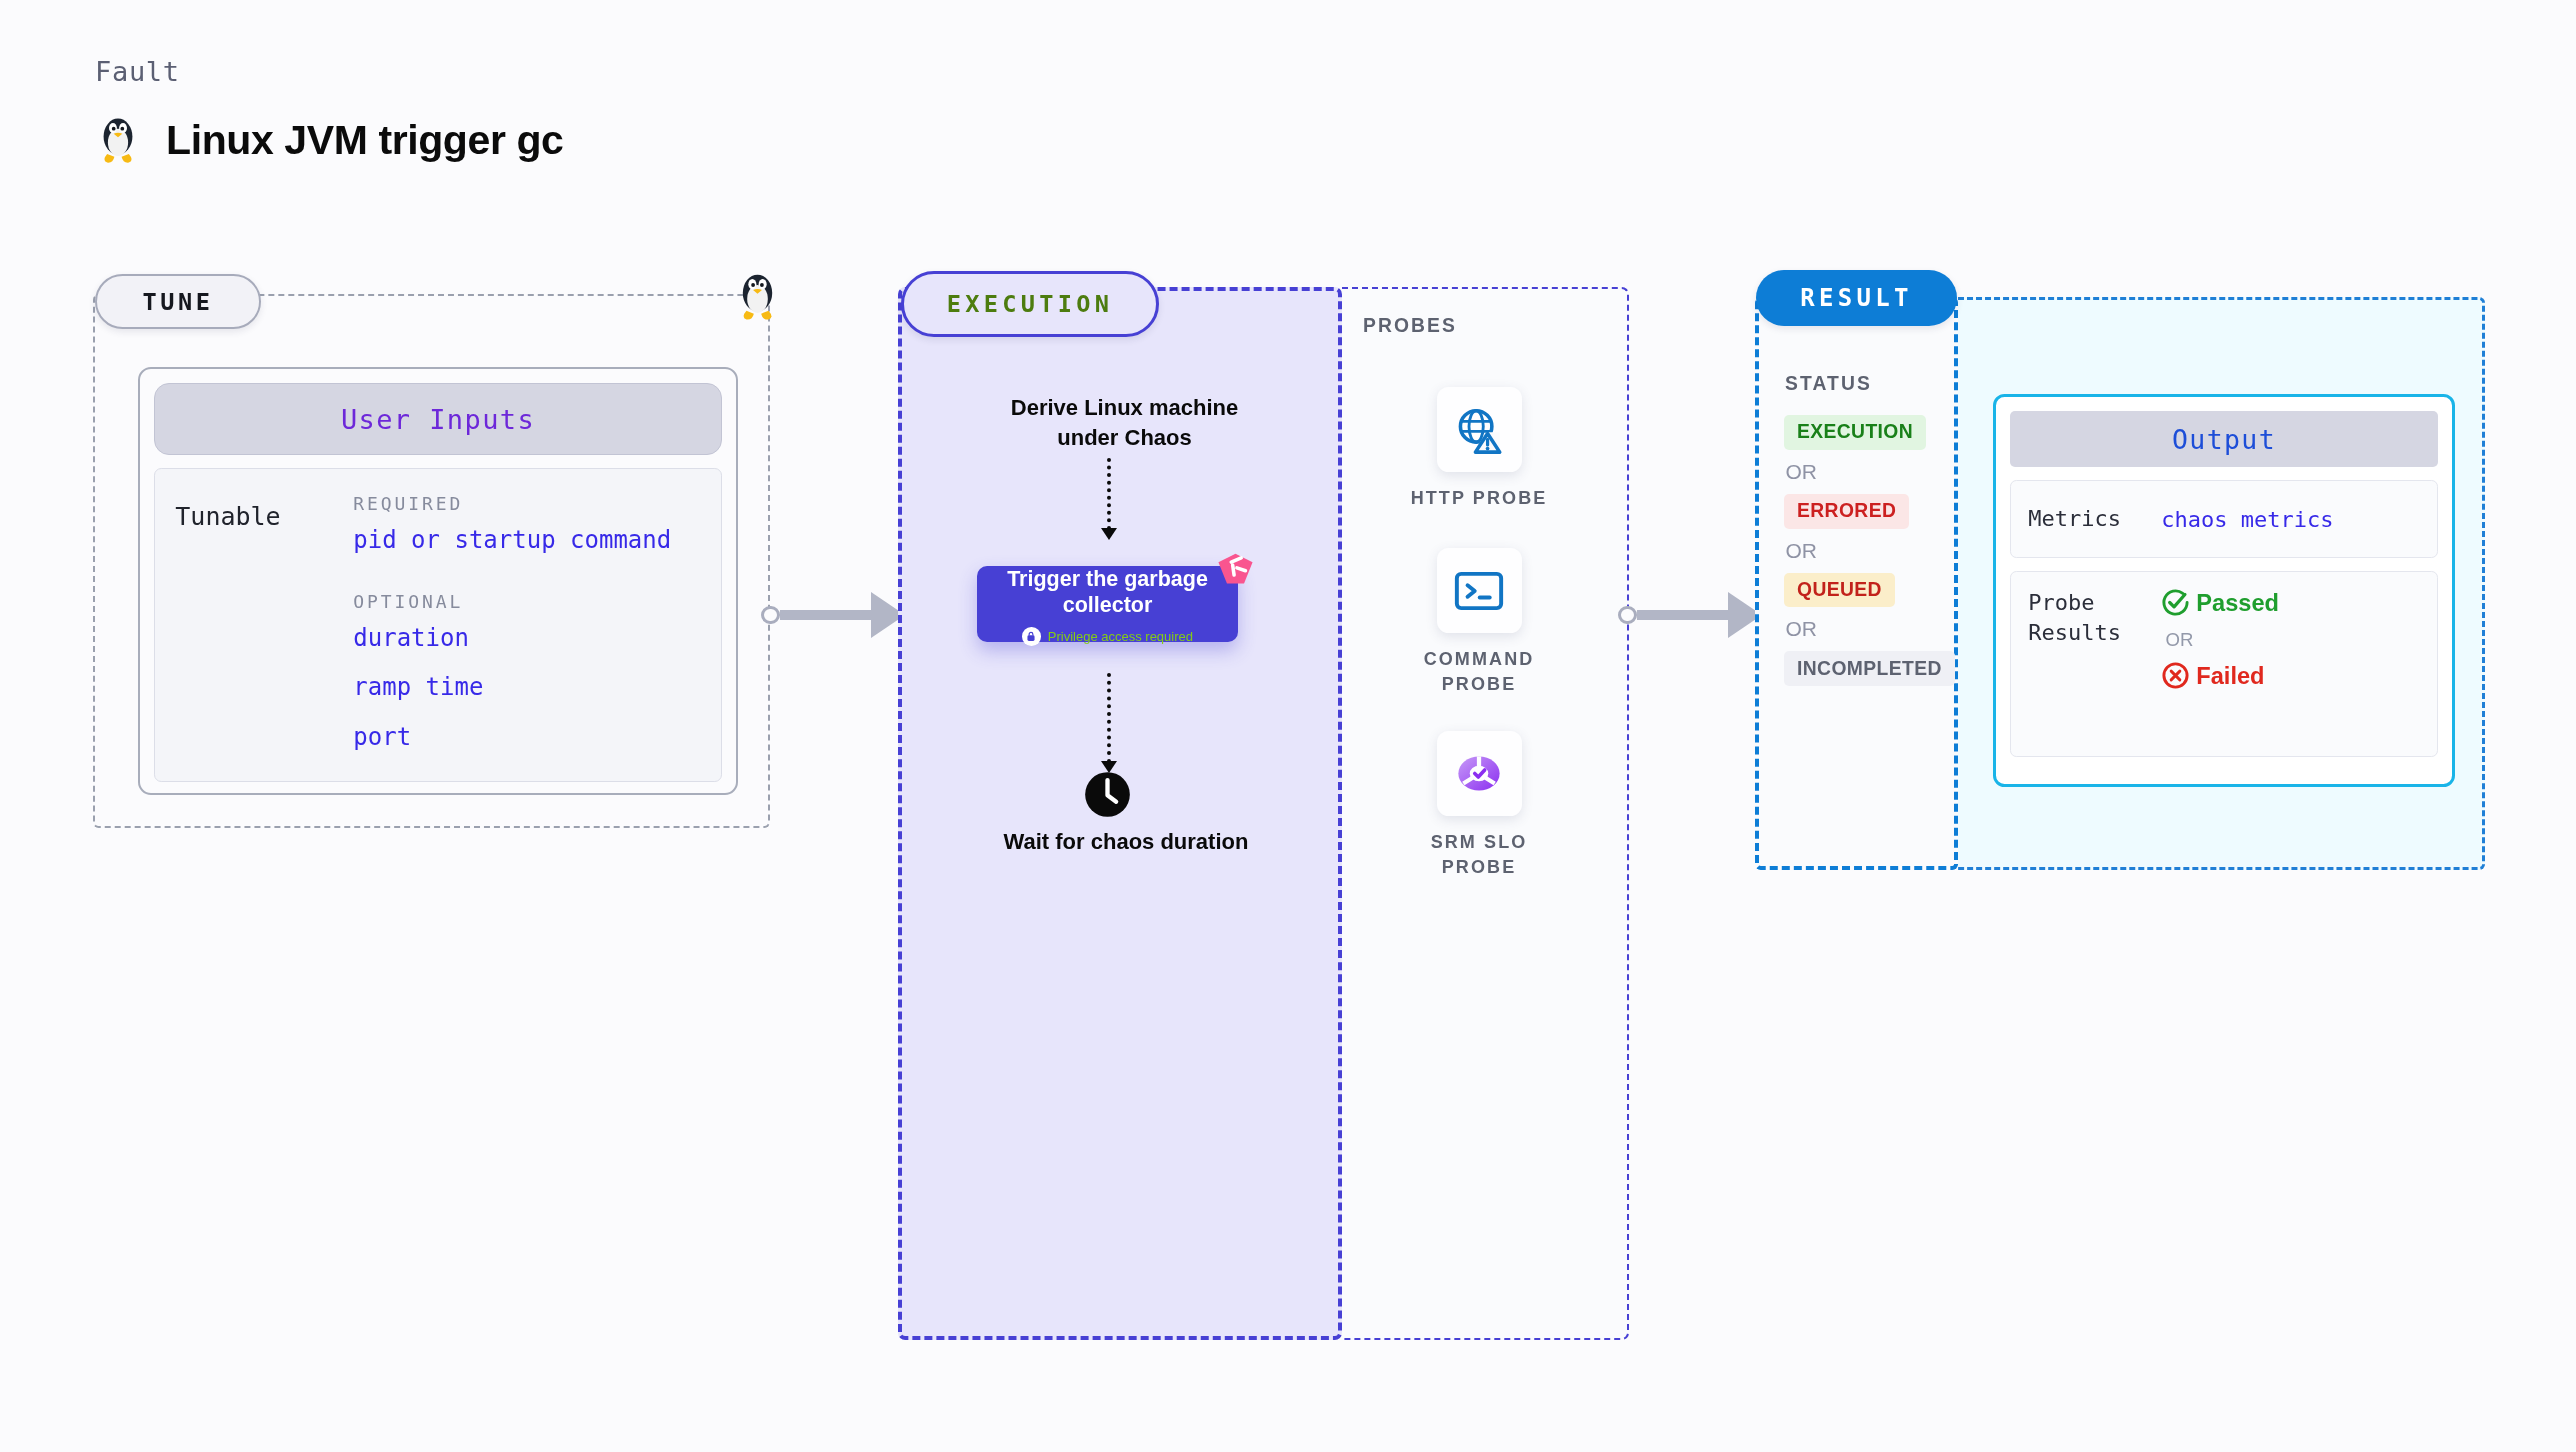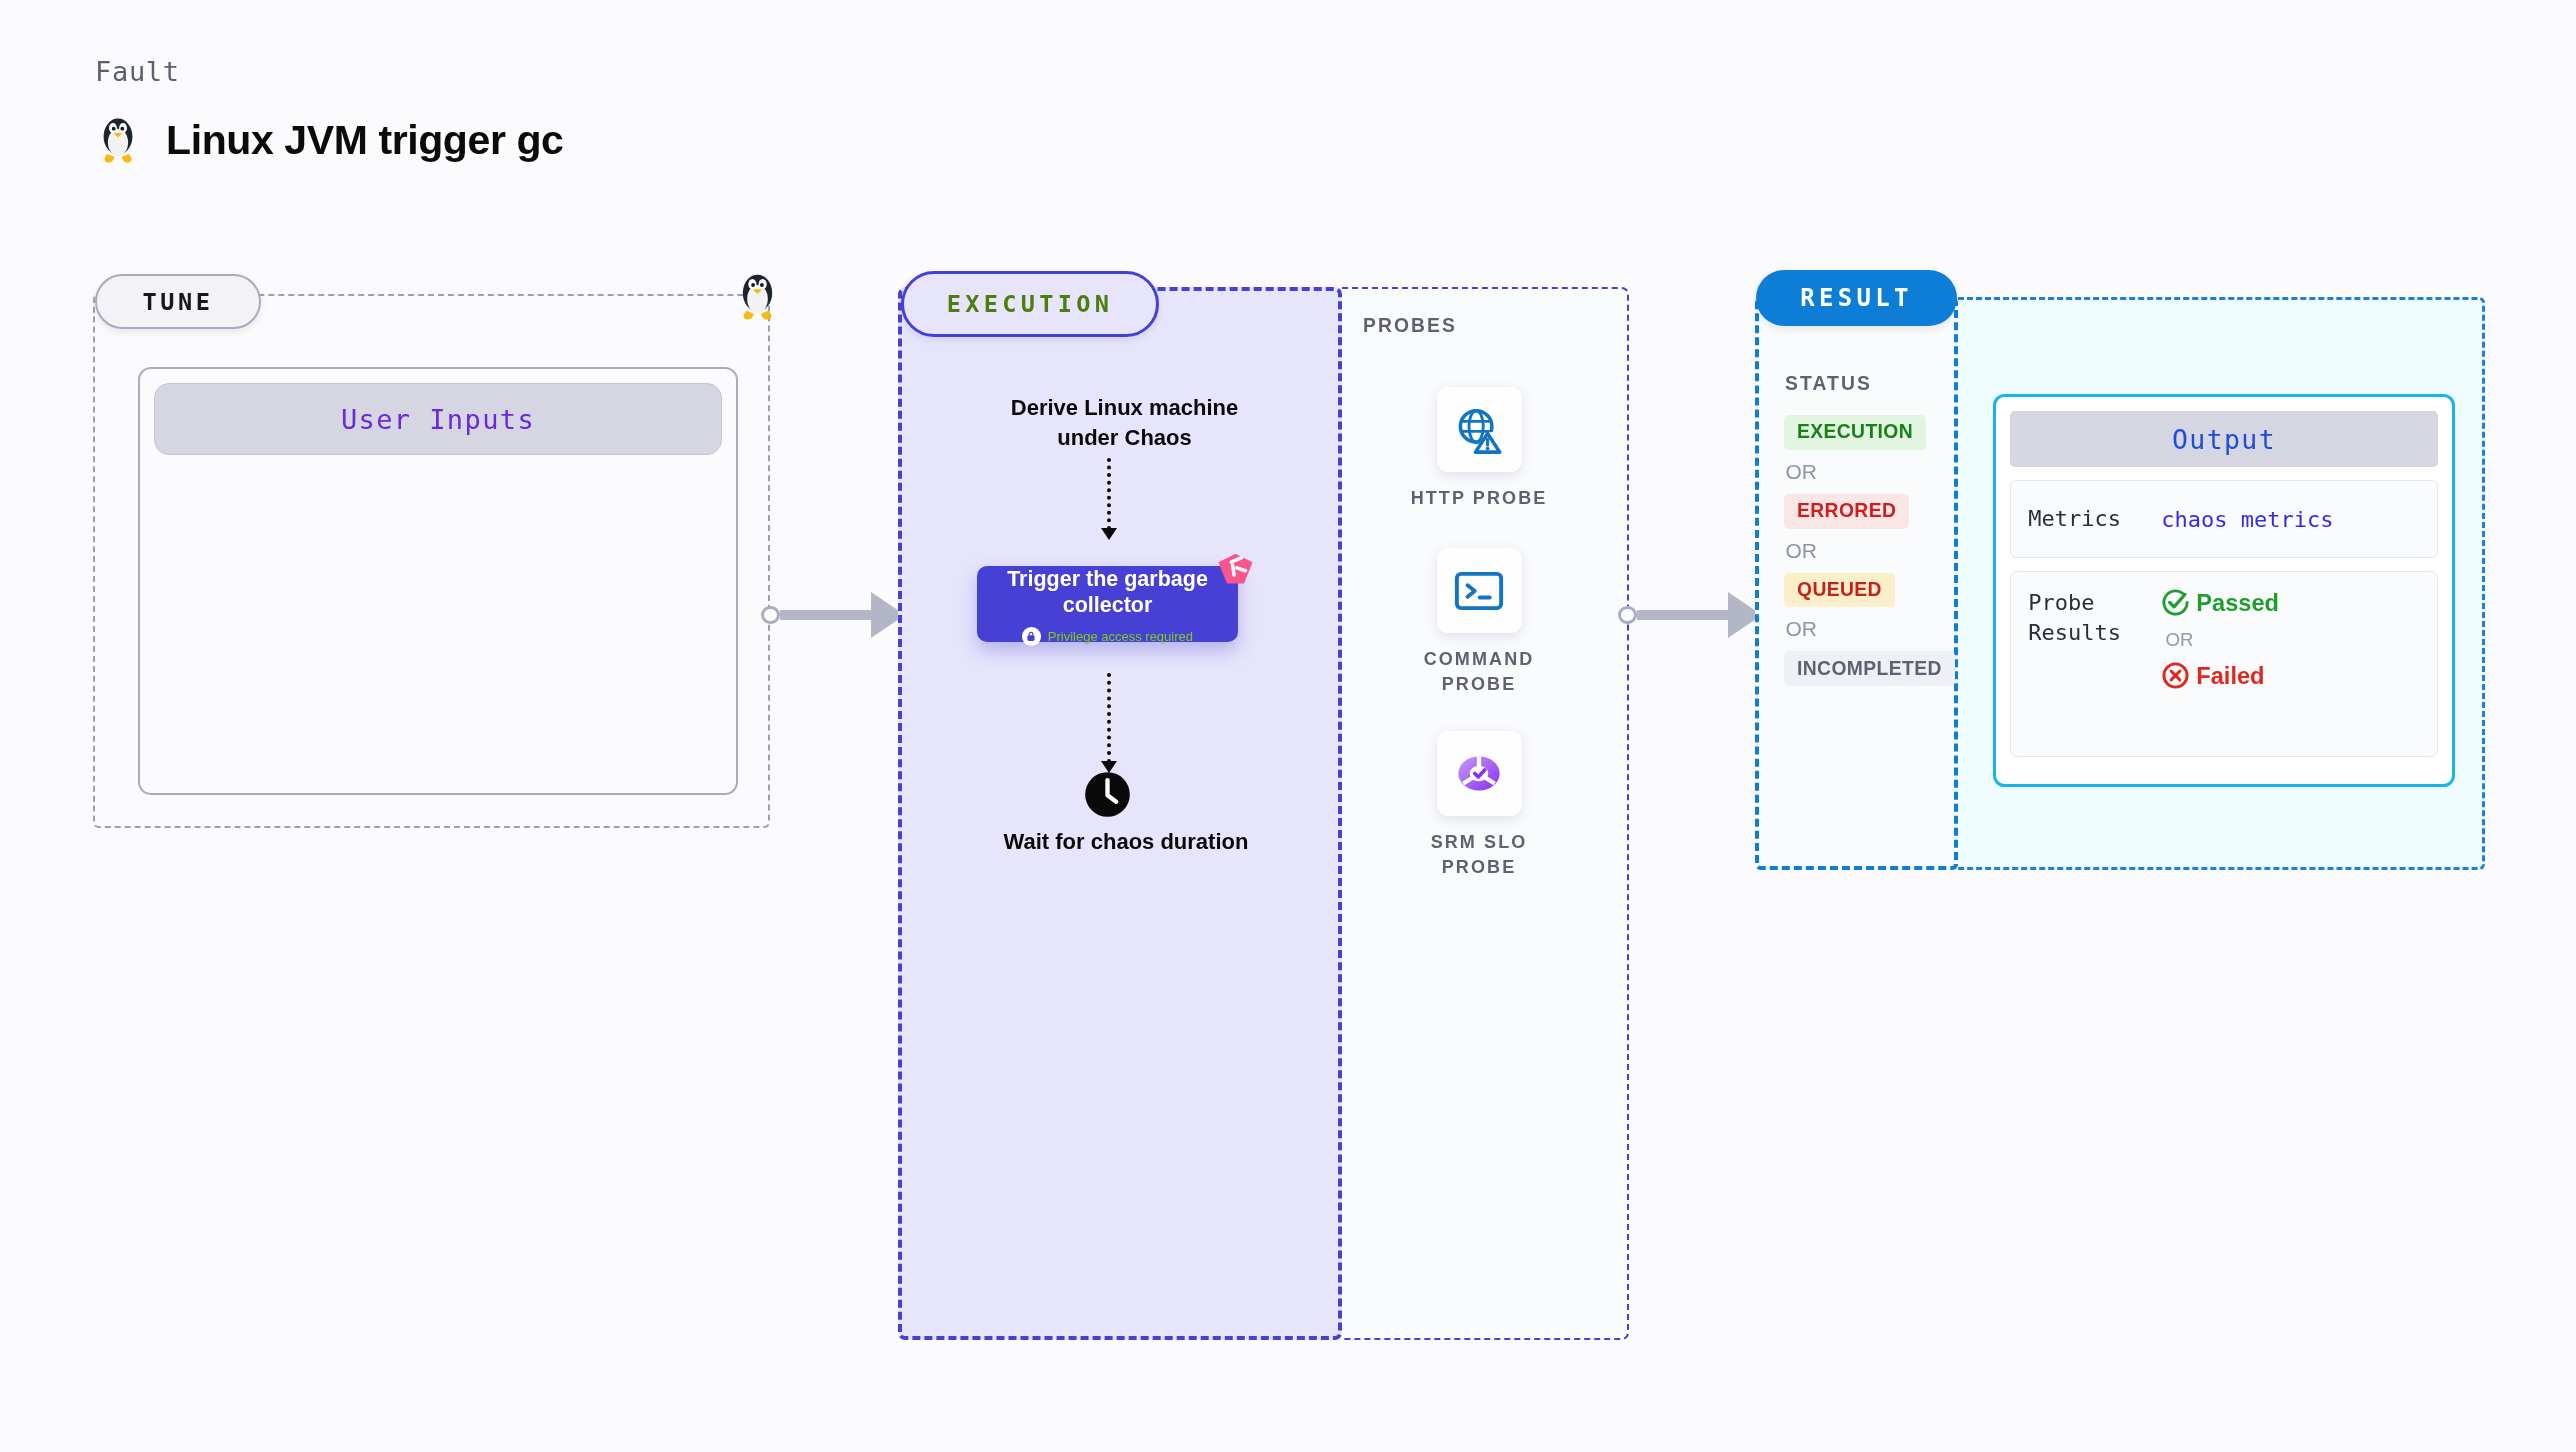--- a/index.html
+++ b/index.html
@@ -296,20 +296,31 @@
       <circle cx="23" cy="19" r="2.6" fill="#14181f"></circle>
       <circle cx="35" cy="19" r="2.6" fill="#14181f"></circle>
       <path d="M23 26 L29 31 L35 26 Q29 23 23 26 Z" fill="#f7ba14"></path>
       <path d="M14 54 Q6 63 14 66 Q22 67 24 58 Z" fill="#f7ba14"></path>
       <path d="M44 54 Q52 63 44 66 Q36 67 34 58 Z" fill="#f7ba14"></path>
     </svg>
   </div>
 
   <div class="inputs-card">
     <div class="inputs-header">User Inputs</div>
+    <div class="tunable-box">
+      <div class="tunable-label">Tunable</div>
+      <div class="tunable-list">
+        <div class="sect-label">REQUIRED</div>
+        <div class="tunable-item">pid or startup command</div>
+        <div class="sect-label second">OPTIONAL</div>
+        <div class="tunable-item">duration</div>
+        <div class="tunable-item">ramp time</div>
+        <div class="tunable-item">port</div>
+      </div>
+    </div>
   </div>
 
   <div class="conn conn-1">
     <span class="dot"></span>
     <span class="shaft"></span>
     <span class="head"></span>
     <span class="dot"></span>
   </div>
 
   <div class="panel probes-panel"></div>

